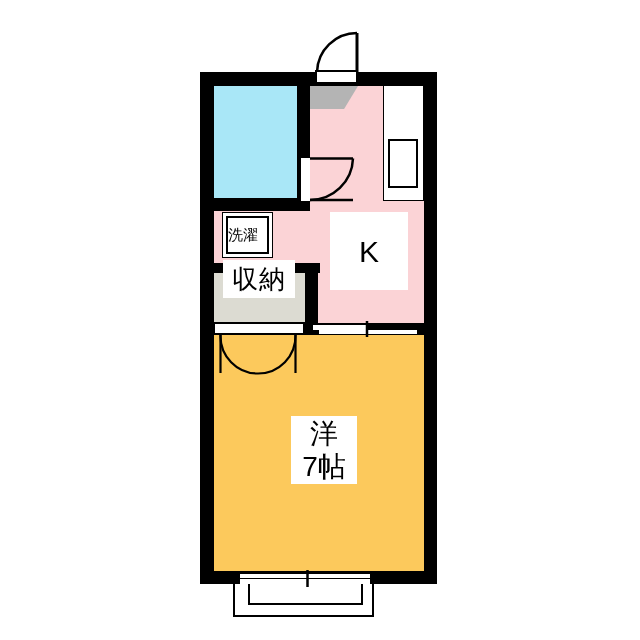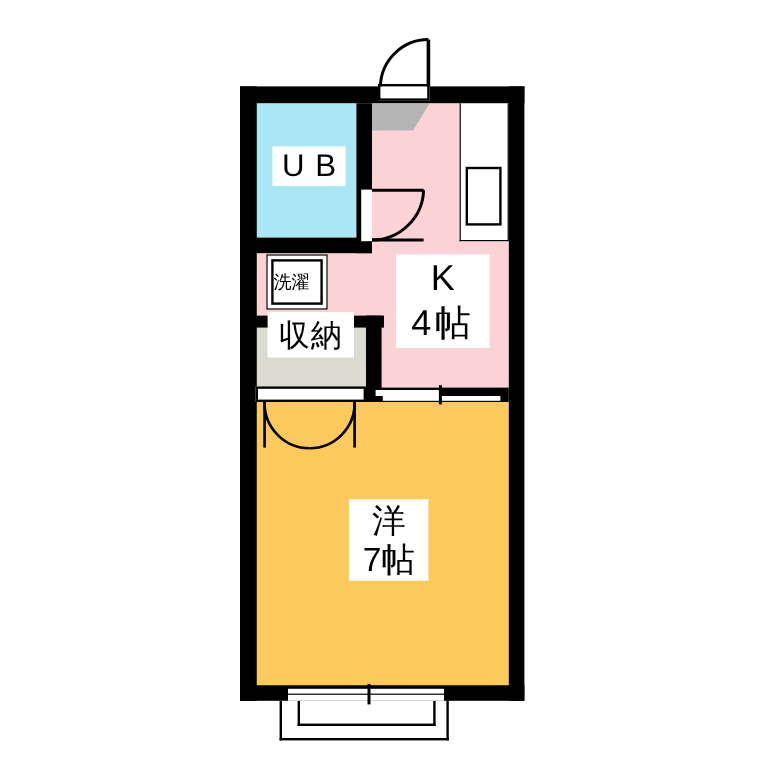--- a/index.html
+++ b/index.html
@@ -87,37 +87,33 @@
   <div class="abs wall wall-kw"></div>
 
   <div class="abs ub-door-gap"></div>
   <div class="abs closet-strip"></div>
   <div class="abs slide-bar-1"></div>
   <div class="abs slide-bar-2"></div>
   <div class="abs win-bar-1"></div>
   <div class="abs win-bar-2"></div>
   <div class="abs entry-frame"></div>
 
-  <div class="abs label lbl-ub">
-    <span>UB</span>
-  </div>
 
   <div class="abs laundry-outer">
     <div class="laundry-inner">
       <span>洗濯</span>
     </div>
   </div>
 
   <div class="abs label lbl-closet">
     <span>収納</span>
   </div>
 
   <div class="abs label lbl-k">
     <span>K</span>
-    <span class="size">4帖</span>
   </div>
 
   <div class="abs label lbl-west">
     <span>洋</span>
     <span>7帖</span>
   </div>
 
   <svg class="overlay">
 
     <line class="stroke" x1="357" y1="33" x2="357" y2="72" stroke-width="3"></line>

